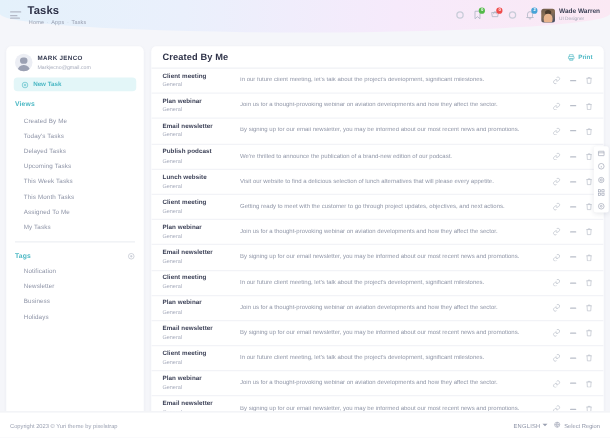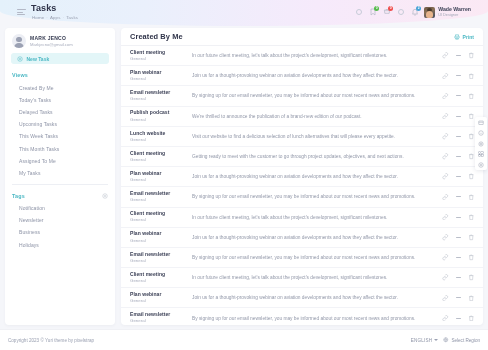--- a/index.html
+++ b/index.html
@@ -17,21 +17,21 @@
     background: linear-gradient(90deg, #e4f1fb 0%, #eaf0fc 30%, #f6eafb 65%, #fbe9f4 100%);
     border-bottom-left-radius: 100% 30px;
     border-bottom-right-radius: 100% 30px;
     z-index: 0;
   }
 
   
   .header {
     position: absolute; top: 0; left: 0; width: 488px; height: 24px;
     display: flex; align-items: center; z-index: 3;
-    padding: 0 15px;
+    padding: 0 6px;
   }
   .hamburger { width: 9px; margin: 0 5px 0 2px; display: flex; flex-direction: column; gap: 1.5px; }
   .hamburger i { display: block; height: 1px; background: #b3b8c6; border-radius: 1px; }
   .hamburger i:nth-child(1) { width: 9px; }
   .hamburger i:nth-child(2) { width: 6px; }
   .hamburger i:nth-child(3) { width: 8px; }
   .title-block { line-height: 1; }
   .page-title { font-size: 9px; font-weight: 700; color: #2f3349; letter-spacing: .1px; }
   .breadcrumb { font-size: 4.4px; color: #9aa0b1; margin-top: 2.5px; letter-spacing: .15px; }
   .breadcrumb span { margin: 0 1px; }
@@ -60,21 +60,21 @@
     border-radius: 50% 50% 30% 30%; background: #e8b48d;
   }
   .avatar-sm::before {
     content: ""; position: absolute; left: 3px; top: 1.5px; width: 5px; height: 4px;
     border-radius: 50%; background: #4a3a2c;
   }
   .user-name { font-size: 5.2px; font-weight: 700; color: #3c4156; line-height: 1; }
   .user-role { font-size: 3.8px; color: #a3a8b8; line-height: 1; margin-top: 1.6px; }
 
   
-  .content { position: absolute; top: 25px; left: 0; width: 488px; height: 303px; display: flex; z-index: 2; padding: 12px 5px; gap: 6px; align-items: center; }
+  .content { position: absolute; top: 25px; left: 0; width: 488px; height: 303px; display: flex; z-index: 2; padding: 12px 5px; gap: 6px; }
 
   
   .sidebar {
     width: 110px; background: #ffffff; border-radius: 4px;
     padding: 5px 0 0 0; box-shadow: 0 1px 3px rgba(45,50,80,.045);
     height: 297px; overflow: hidden;
   }
   .profile { display: flex; align-items: center; gap: 4px; padding: 1px 7px 5px 7px; }
   .avatar-lg {
     width: 14px; height: 14px; border-radius: 50%; position: relative; overflow: hidden;

